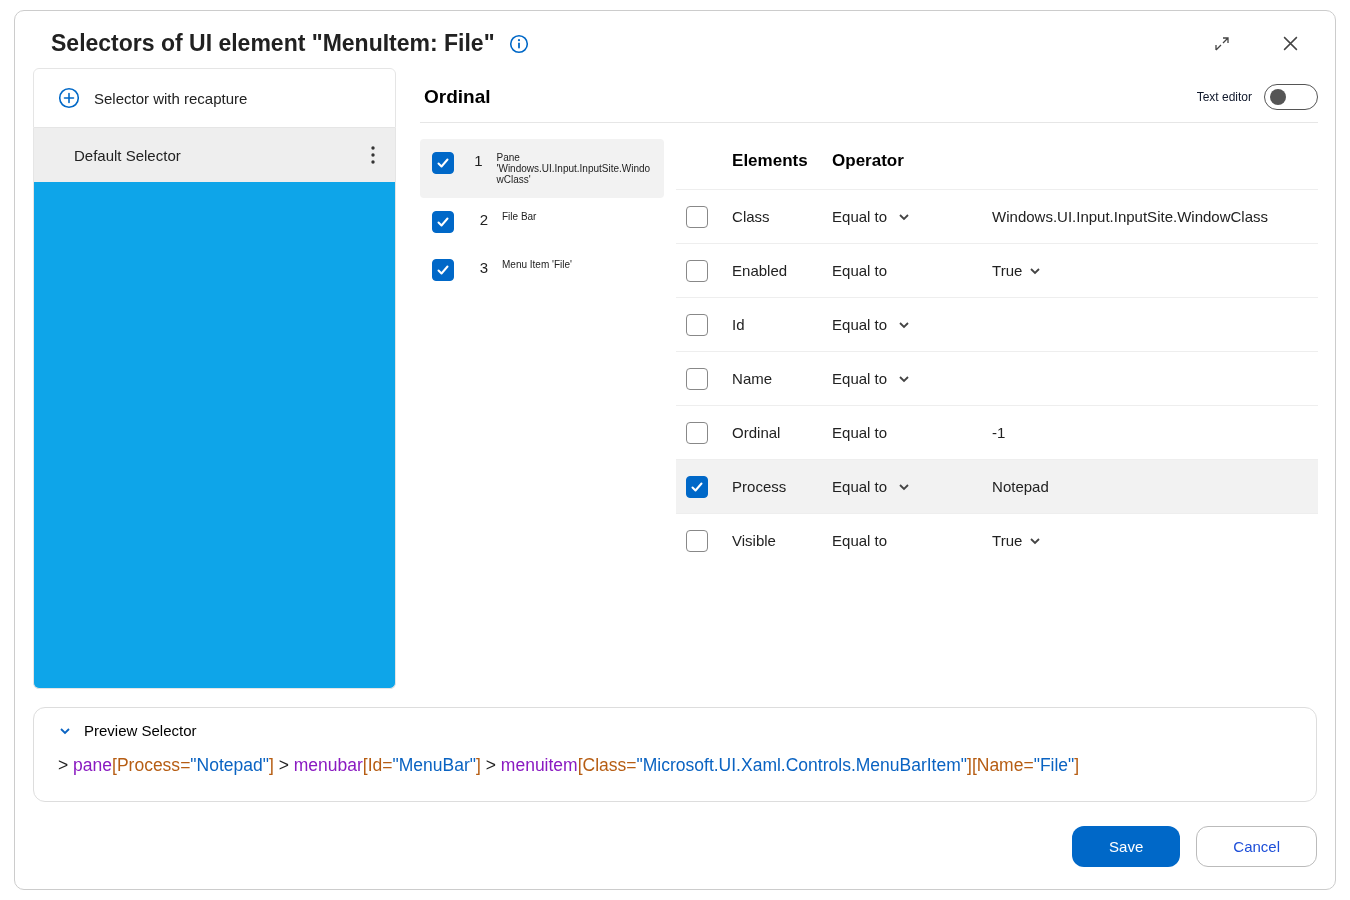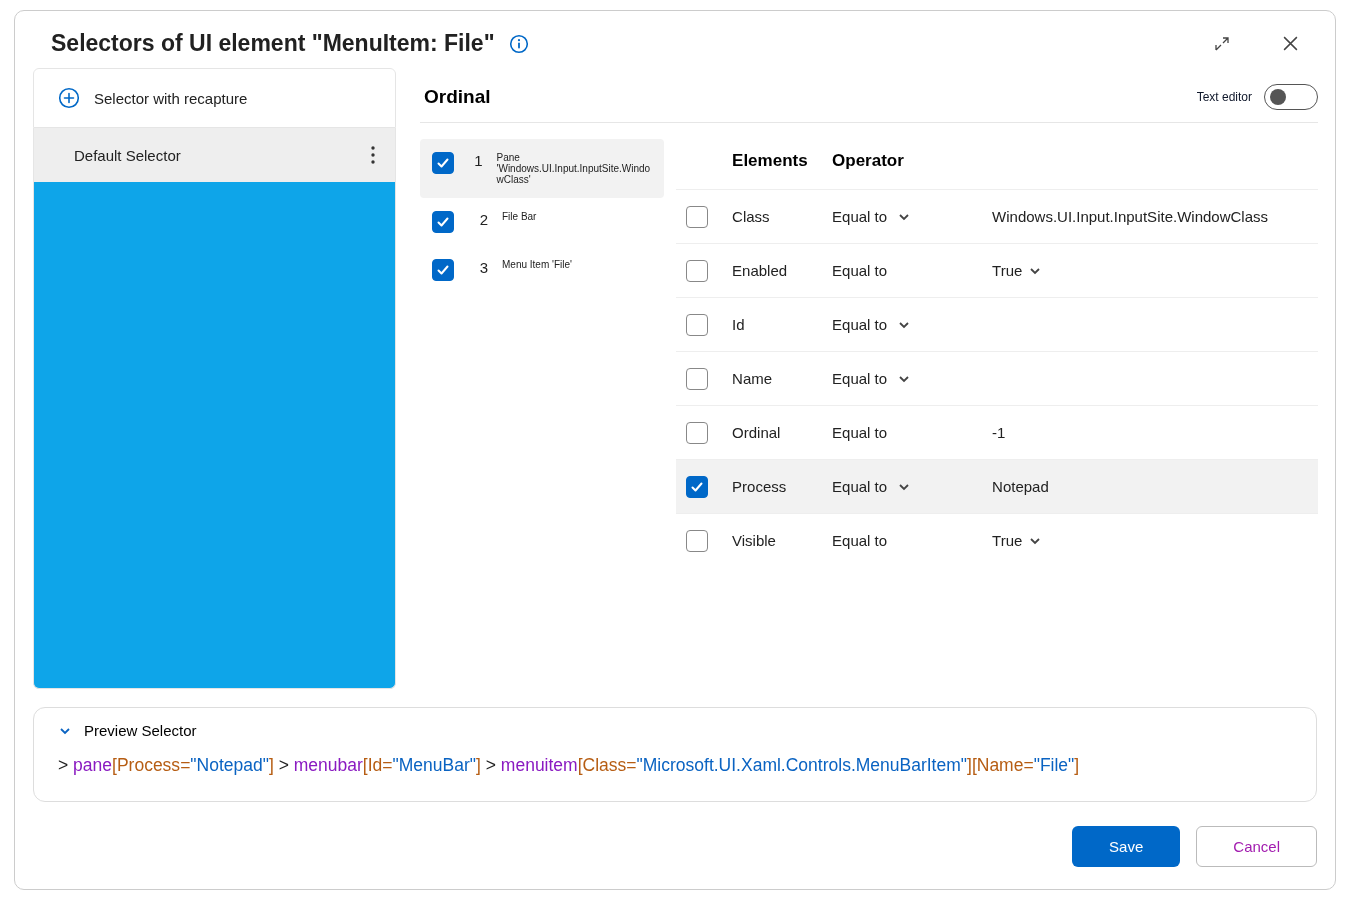--- a/index.html
+++ b/index.html
@@ -72,24 +72,24 @@
     .preview-header { display: flex; align-items: center; gap: 12px; margin-bottom: 12px; cursor: pointer; }
     .preview-code { font-size: 17.5px; line-height: 1.6; font-family: 'Segoe UI', Arial, sans-serif; word-break: break-word; }
     .tok-op { color: #222; }
     .tok-el { color: #8a1ac1; }
     .tok-attr { color: #b65d13; }
     .tok-eq { color: #b65d13; }
     .tok-str { color: #0a63c2; }
     .tok-brk { color: #b65d13; }
     .footer { display: flex; justify-content: flex-end; gap: 16px; padding: 24px 18px 22px 0; }
     .btn {
-      padding: 11px 36px; border-radius: 6px; font-size: 15px; cursor: pointer; border: 1px solid transparent;
+      padding: 11px 36px; border-radius: 12px; font-size: 15px; cursor: pointer; border: 1px solid transparent;
     }
     .btn-primary { background: #0068c8; color: #fff; }
-    .btn-secondary { background: #fff; border: 1px solid #bbb; color: #a21caf; }
+    .btn-secondary { background: #fff; border: 1px solid #bbb; color: #1d4ed8; }
   </style>
 </head>
 <body>
 
 <div class="dialog">
   <div class="dialog-header">
     <div class="dialog-title">Selectors of UI element "MenuItem: File"</div>
     <span class="info-icon">
       <svg width="20" height="20" viewBox="0 0 20 20" fill="none">
           <circle cx="10" cy="10" r="8.3" stroke="currentColor" stroke-width="1.6"></circle>

